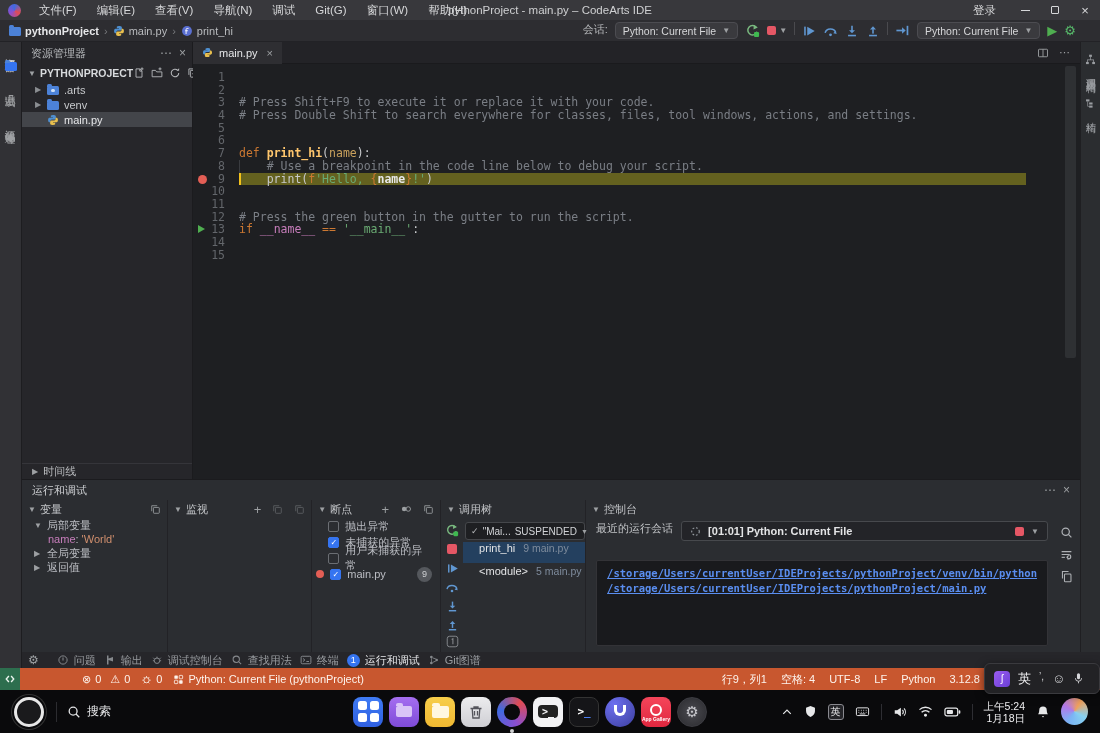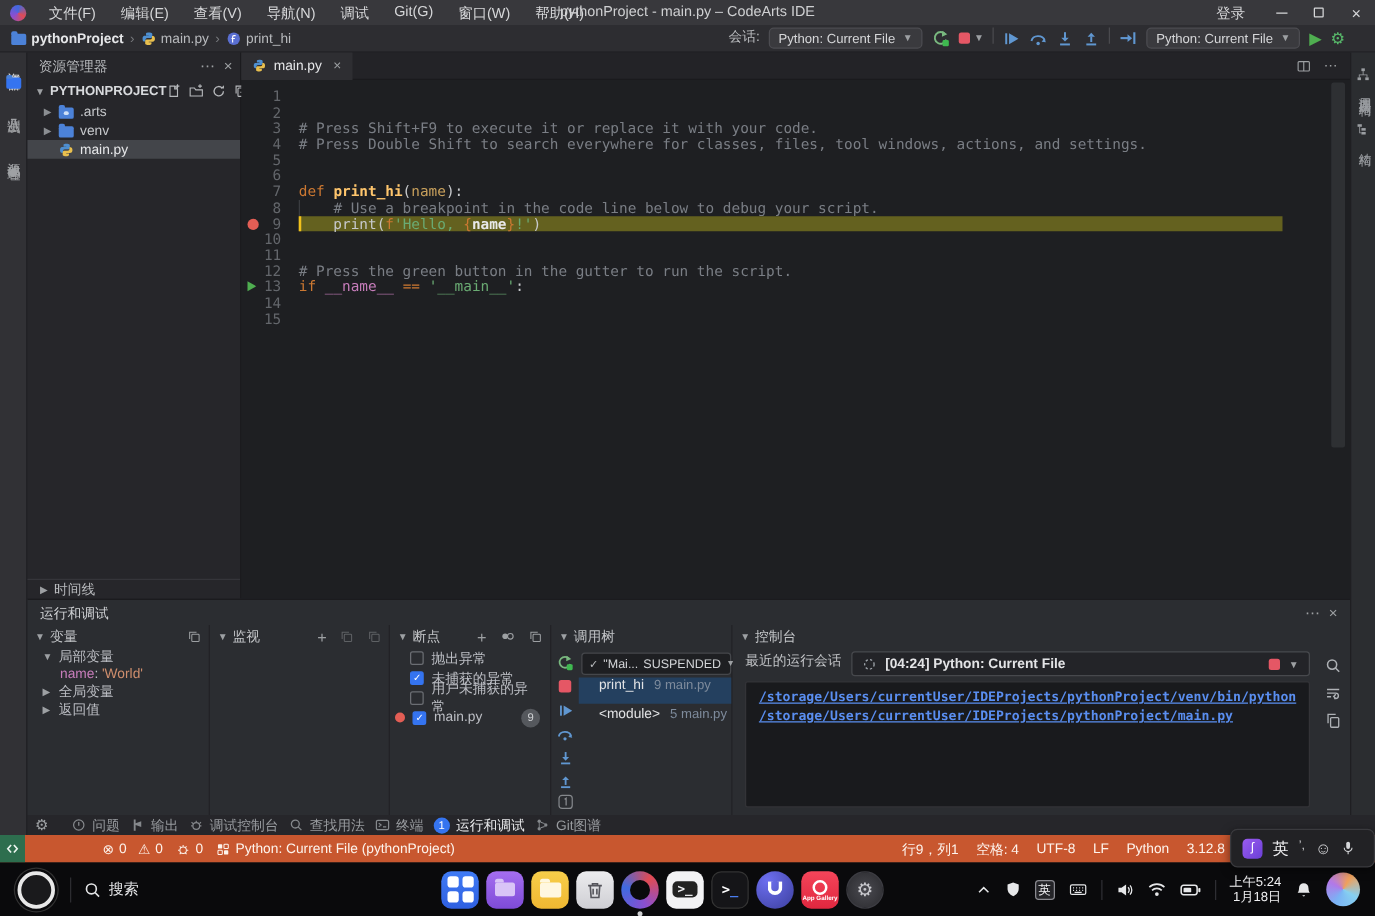--- a/index.html
+++ b/index.html
@@ -112,21 +112,21 @@
 .frame.sel{background:#24405f}
 .fname{color:#e2e3e5}.floc{color:#7e8b9c;font-size:10.5px}
 
 #console-col{flex:1;border-right:none!important}
 #con-wrap{display:flex;height:100%}
 #con-main{flex:1;display:flex;flex-direction:column;padding:3px 6px 6px 10px;min-width:0}
 #con-row1{display:flex;align-items:flex-start;gap:8px}
 #recent-label{color:#c2c4c7;flex:none}
 #con-dd{flex:1;height:20px;background:#232428;border:1px solid #47494d;border-radius:3px;display:flex;align-items:center;gap:7px;padding:0 8px;color:#e3e4e6}
 #con-dd .sess{font-weight:bold;flex:1;white-space:nowrap;overflow:hidden}
-#con-out{margin-top:4px;flex:1;background:#191a1d;border:1px solid #333337;border-radius:2px;padding:5px 10px;overflow:hidden}
+#con-out{margin-top:19px;flex:1;background:#191a1d;border:1px solid #333337;border-radius:2px;padding:5px 10px;overflow:hidden}
 #con-out .link{display:block;color:#5a8ef0;font-family:"DejaVu Sans Mono",monospace;font-size:10.5px;line-height:15px;text-decoration:underline;font-weight:bold;white-space:nowrap}
 #stdin{margin-top:6px;height:18px;background:transparent;border:1px solid #3f4144;border-radius:3px;color:#c7c9cc;padding:0 8px;font-family:"Liberation Sans",sans-serif;font-size:11px;outline:none;width:100%}
 #stdin::placeholder{color:#6f7277}
 #con-rail{width:26px;display:flex;flex-direction:column;align-items:center;gap:9px;padding-top:8px;color:#aeb1b5}
 
 
 #paneltabs{position:absolute;left:22px;top:652px;width:1078px;height:16px;background:#26262a;display:flex;align-items:center;gap:18px;padding-left:6px;color:#989b9f}
 .ptab{display:flex;align-items:center;gap:5px}
 .ptab.active{color:#e8e9eb}
 .badge1{width:13px;height:13px;border-radius:50%;background:#3574f0;color:#fff;font-size:9px;display:flex;align-items:center;justify-content:center}
@@ -637,21 +637,21 @@
         <div id="con-wrap">
           <div id="con-main">
             <div id="con-row1">
               <span id="recent-label">最近的运行会话</span>
               <div id="con-dd">
                 <span class="ic">
                     <svg width="11" height="11" viewBox="0 0 16 16">
                       <circle cx="8" cy="8" r="5.5" fill="none" stroke="#9aa0a6" stroke-width="1.6" stroke-dasharray="2.6 2.6"></circle>
                     </svg>
                   </span>
-                <span class="sess">[04:24] Python: Current File</span>
+                <span class="sess">[01:01] Python: Current File</span>
                 <span class="stopsq"></span>
                 <span style="font-size:8px;color:#9da0a3">▼</span>
               </div>
             </div>
             <div id="con-out">
                 <span class="link">/storage/Users/currentUser/IDEProjects/pythonProject/venv/bin/python</span>
                 <span class="link">/storage/Users/currentUser/IDEProjects/pythonProject/main.py</span>
               </div>
           </div>
           <div id="con-rail">

